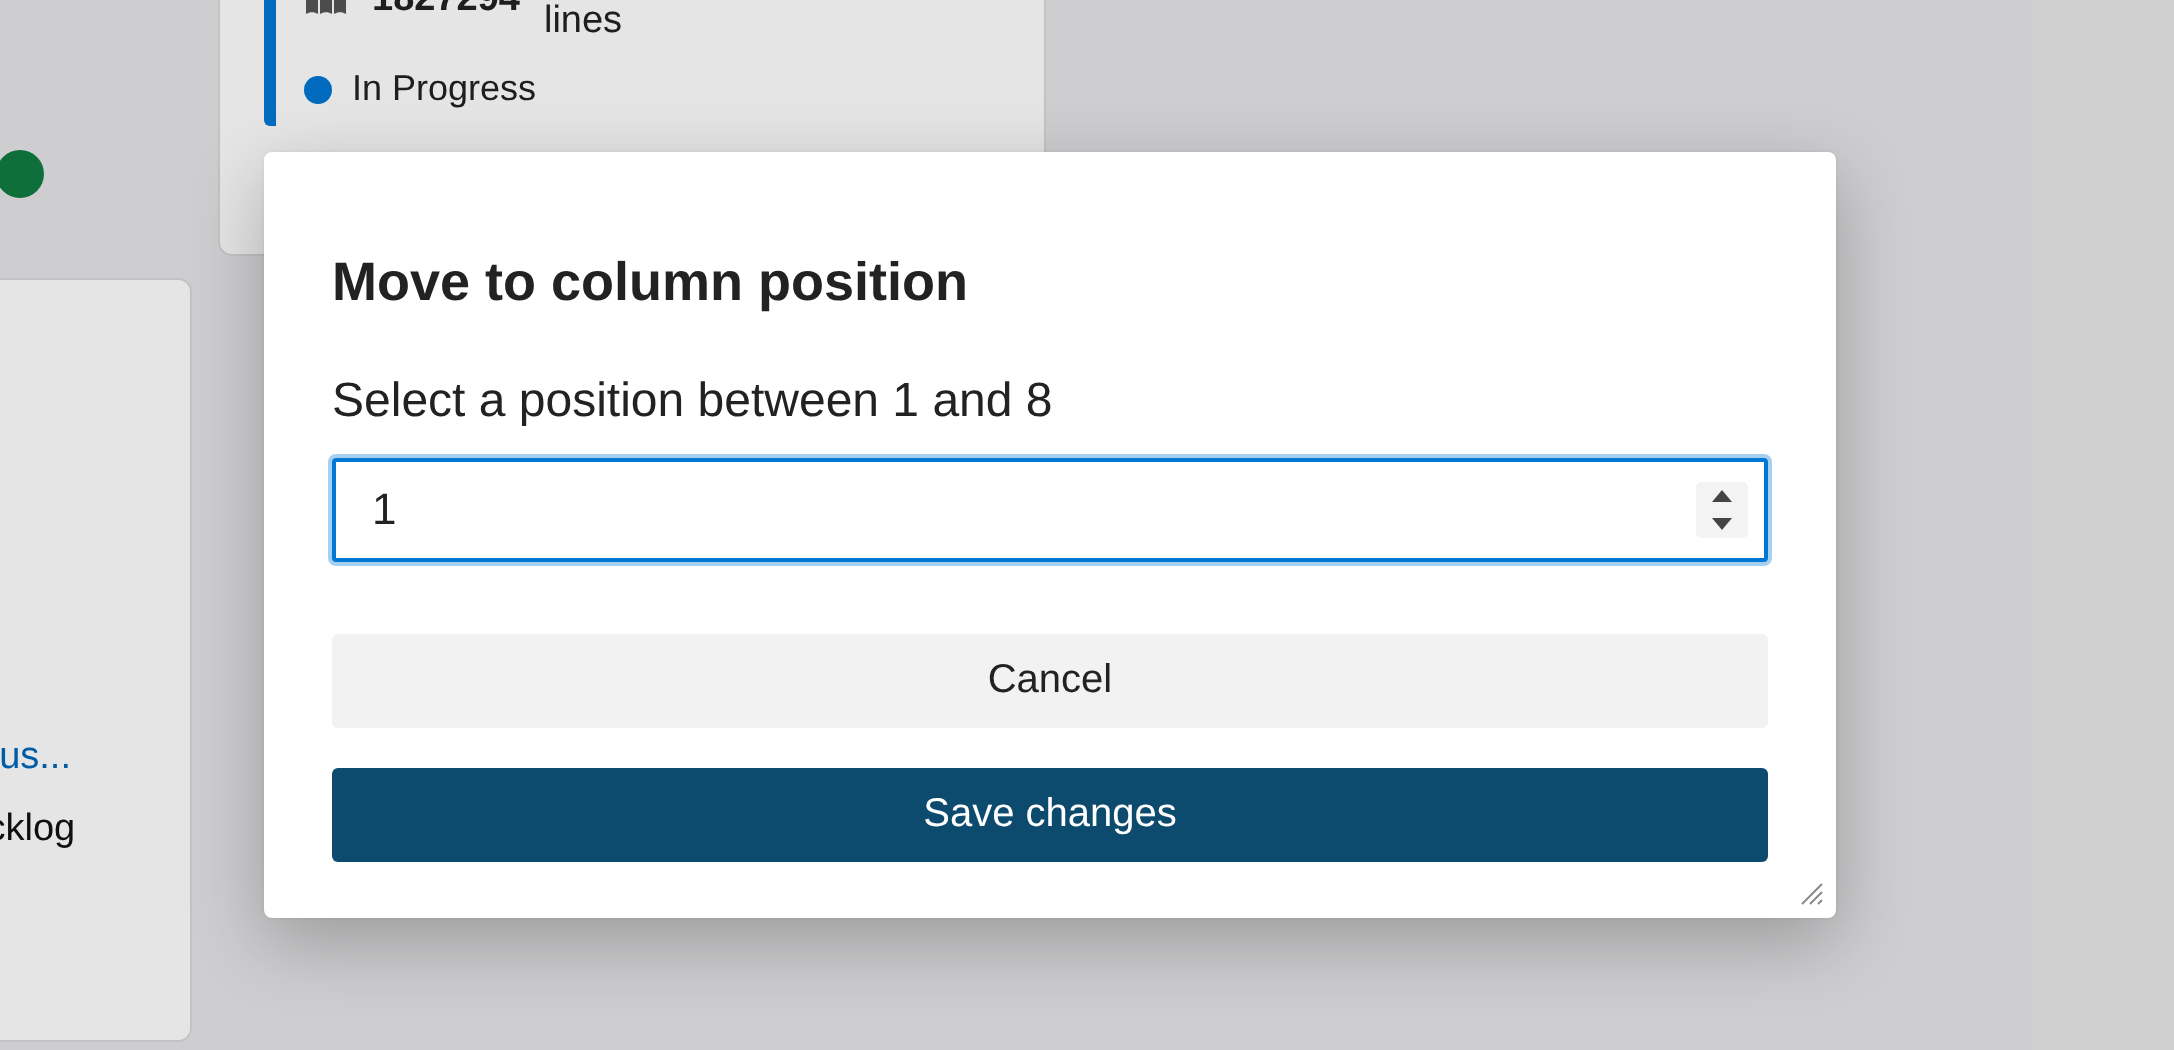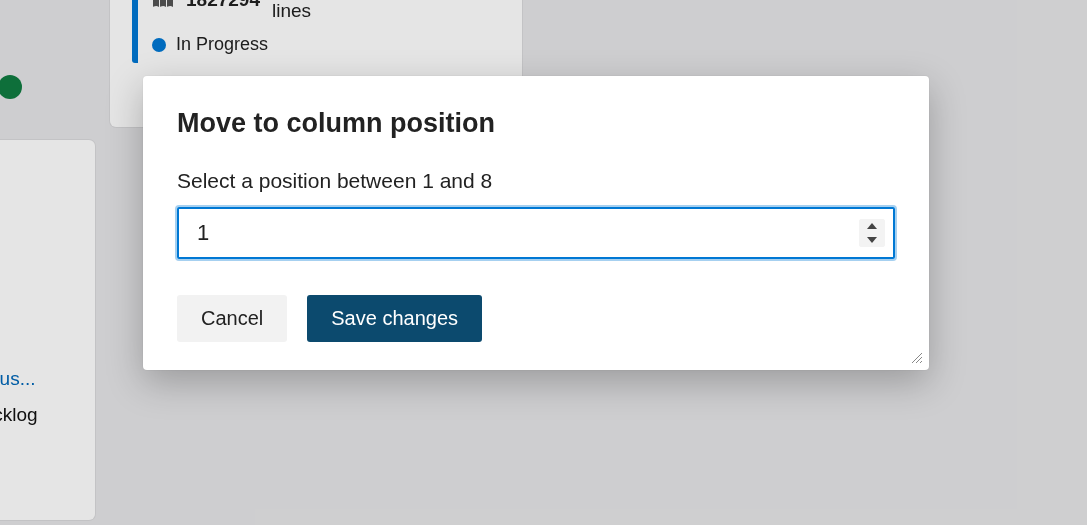--- a/index.html
+++ b/index.html
@@ -81,33 +81,33 @@
   
   .dim {
     position: absolute; inset: 0;
     background: rgba(0,0,0,0.10);
     pointer-events: none;
   }
 
   
   .modal {
     position: absolute;
-    left: 143px; top: 76px;
+    left: 132px; top: 76px;
     width: 786px;
     background: #fff;
     border-radius: 4px;
     box-shadow: 0 12px 36px rgba(0,0,0,0.25), 0 0 0 1px rgba(0,0,0,0.02);
-    padding: 32px 34px 28px 34px;
+    padding: 50px 34px 28px 34px;
   }
   .modal h2 {
     margin: 0 0 30px 0;
     font-size: 27px; font-weight: 600; color: #222;
   }
   .modal .label {
-    font-size: 21px; color: #222; margin-bottom: 14px;
+    font-size: 24px; color: #222; margin-bottom: 14px;
   }
   .position-field {
     position: relative;
     width: 100%;
   }
   .position-input {
     width: 100%;
     height: 52px;
     font-size: 22px;
     padding: 0 48px 0 18px;
@@ -130,22 +130,23 @@
   .stepper button {
     border: none; background: #f3f3f3;
     padding: 0; margin: 0;
     height: 14px;
     cursor: pointer;
     display: flex; align-items: center; justify-content: center;
   }
   .stepper svg { display: block; }
 
   .button-row {
-    display: flex; justify-content: flex-start; gap: 20px;
+    display: flex; justify-content: space-between; gap: 20px;
     margin-top: 36px;
+    flex-direction: column;
   }
   .btn {
     font-size: 20px;
     padding: 12px 24px;
     border: none; border-radius: 3px;
     cursor: pointer;
     font-family: inherit;
   }
   .btn-secondary { background: #f2f2f2; color: #222; }
   .btn-primary { background: #0c4a6e; color: #fff; }

